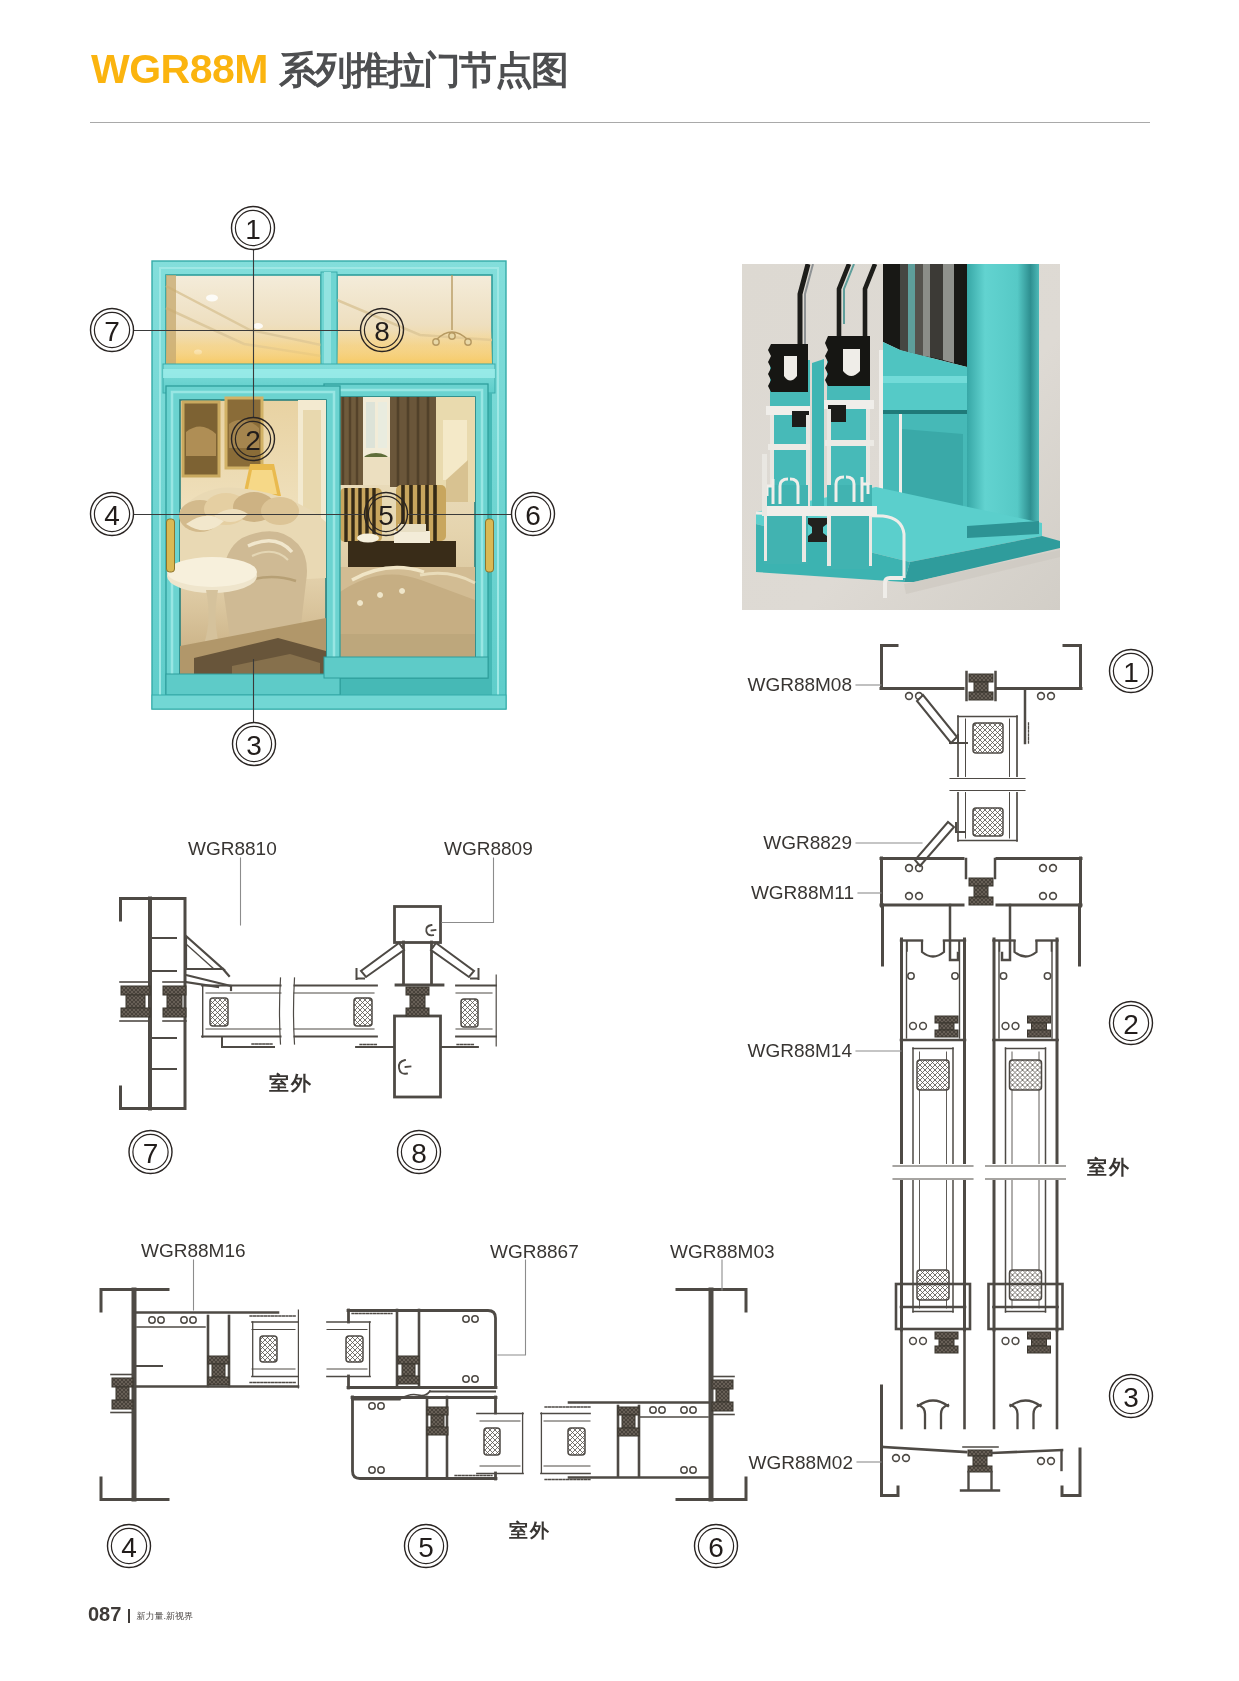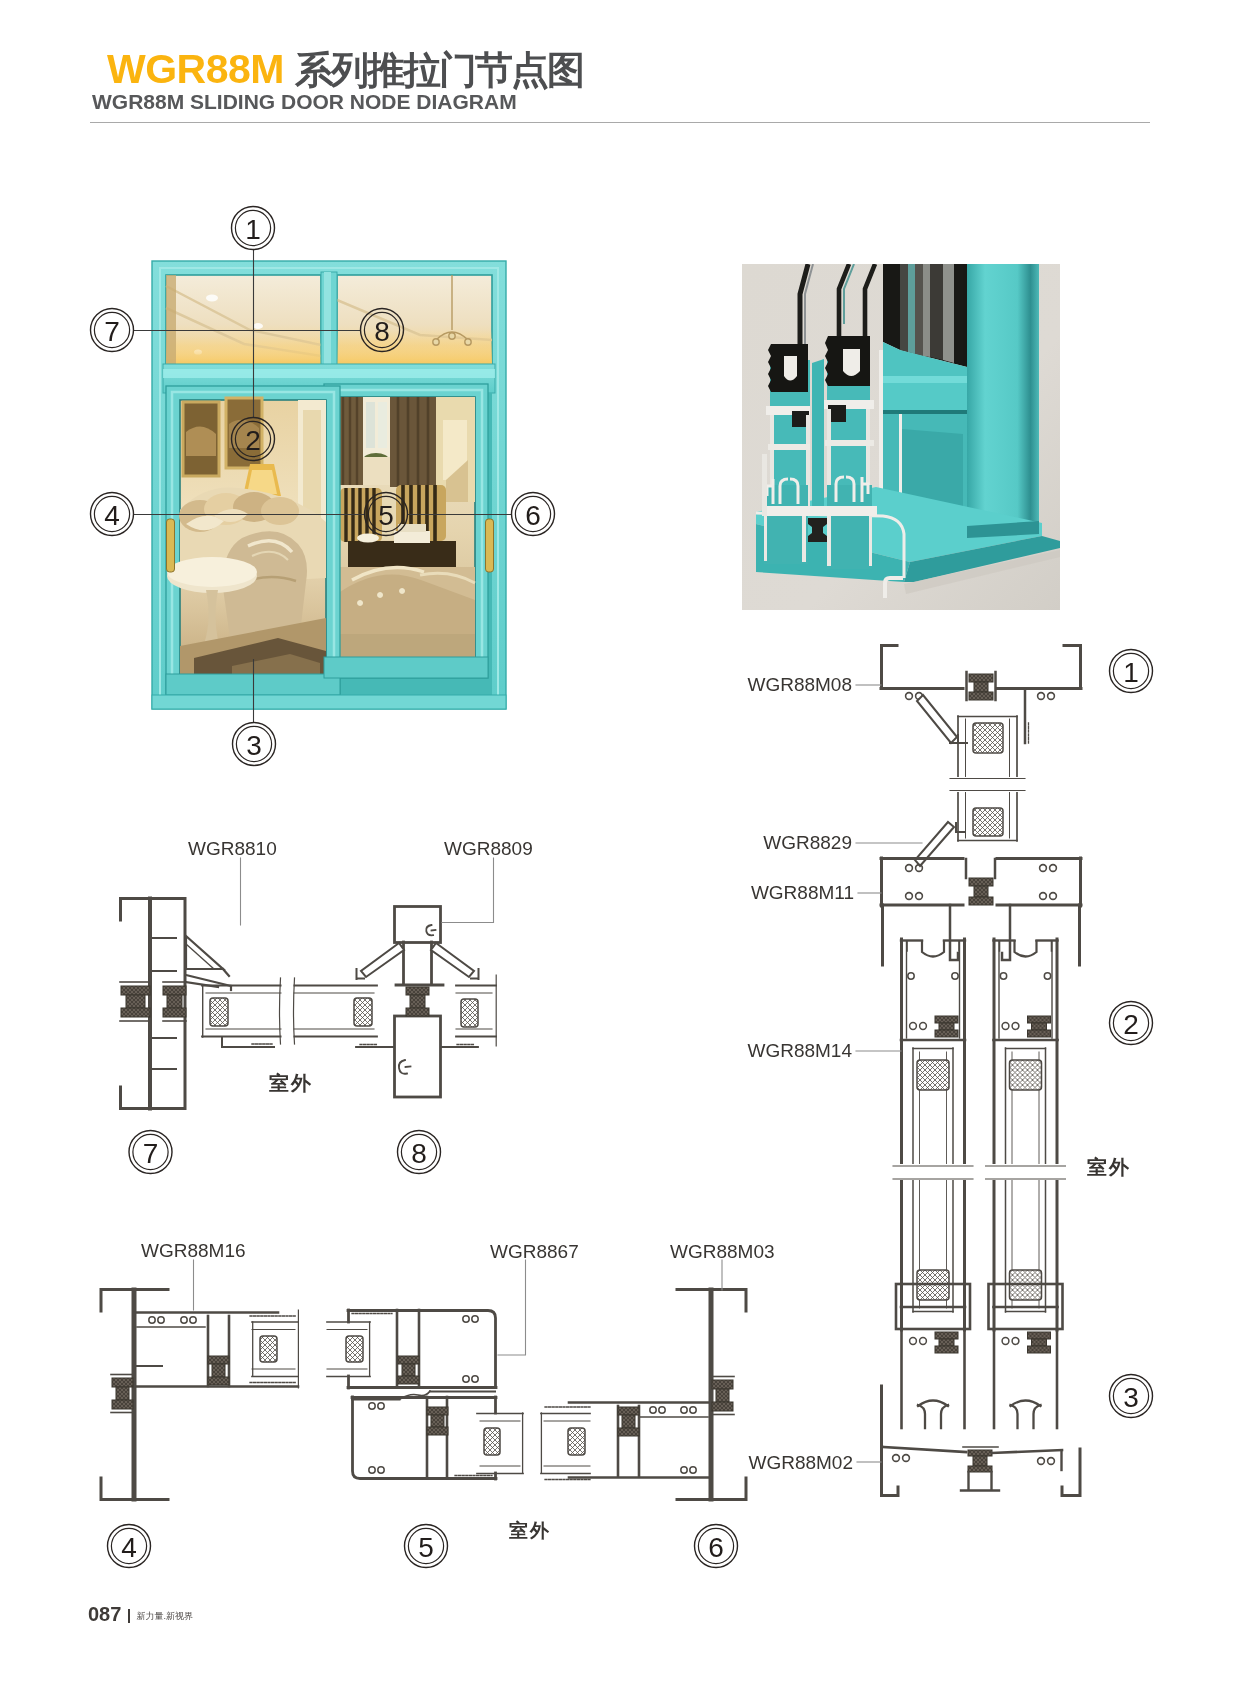--- a/index.html
+++ b/index.html
@@ -1,19 +1,19 @@
 <!DOCTYPE html>
 <html><head>
 <meta charset="utf-8">
 <style>
 html,body{margin:0;padding:0;background:#fff;}
 body{font-family:"Liberation Sans",sans-serif;}
 #page{position:relative;width:1239px;height:1681px;background:#fff;overflow:hidden;}
 .abs{position:absolute;}
-#hdr-title{left:91px;top:45px;font-size:41px;font-weight:bold;color:#4d4e50;letter-spacing:-0.5px;margin-left:16px;}
+#hdr-title{left:91px;top:45px;font-size:41px;font-weight:bold;color:#4d4e50;letter-spacing:-0.5px;}
 #hdr-title .y{color:#fbb40f;}
 #hdr-title .cjk{font-size:38px;letter-spacing:-2px;}
 #hdr-sub{left:92px;top:90px;font-size:21px;font-weight:bold;color:#57585a;letter-spacing:0px;}
 #hdr-rule{left:90px;top:122px;width:1060px;height:1px;background:#a9a9a9;}
 #footer{left:88px;top:1603px;font-size:20px;font-weight:bold;color:#3f3b38;}
 #footer .bar{display:inline-block;width:2px;height:14px;background:#3f3b38;margin:0 6px 0 7px;vertical-align:-2px;}
 #footer .small{font-size:9px;font-weight:normal;color:#4a4644;letter-spacing:0px;vertical-align:2px;}
 </style>
 </head>
 <body>
@@ -24,21 +24,20 @@
         <rect width="5" height="5" fill="#ffffff"></rect>
         <path d="M0,0 L5,5 M5,0 L0,5" stroke="#55504a" stroke-width="0.8" fill="none"></path>
       </pattern>
       <pattern id="gh" width="4" height="4" patternUnits="userSpaceOnUse">
         <rect width="4" height="4" fill="#48423b"></rect>
         <path d="M0,0 L4,4 M4,0 L0,4" stroke="#746c62" stroke-width="0.7" fill="none"></path>
       </pattern>
     </defs>
   </svg>
   <div class="abs" id="hdr-title"><span class="y">WGR88M</span> <span class="cjk">系列推拉门节点图</span></div>
-  <div class="abs" id="hdr-sub">WGR88M SLIDING DOOR NODE DIAGRAM</div>
   <div class="abs" id="hdr-rule"></div>
 
   <svg class="abs" id="door" style="left:85px;top:195px;" width="480" height="585" viewBox="85 195 480 585">
     <defs>
       <linearGradient id="ceil" x1="0" y1="0" x2="0" y2="1">
         <stop offset="0" stop-color="#f4ecda"></stop>
           <stop offset="0.55" stop-color="#eedfc0"></stop>
         <stop offset="0.8" stop-color="#f2d79c"></stop>
           <stop offset="1" stop-color="#f7dfae"></stop>
       </linearGradient>

